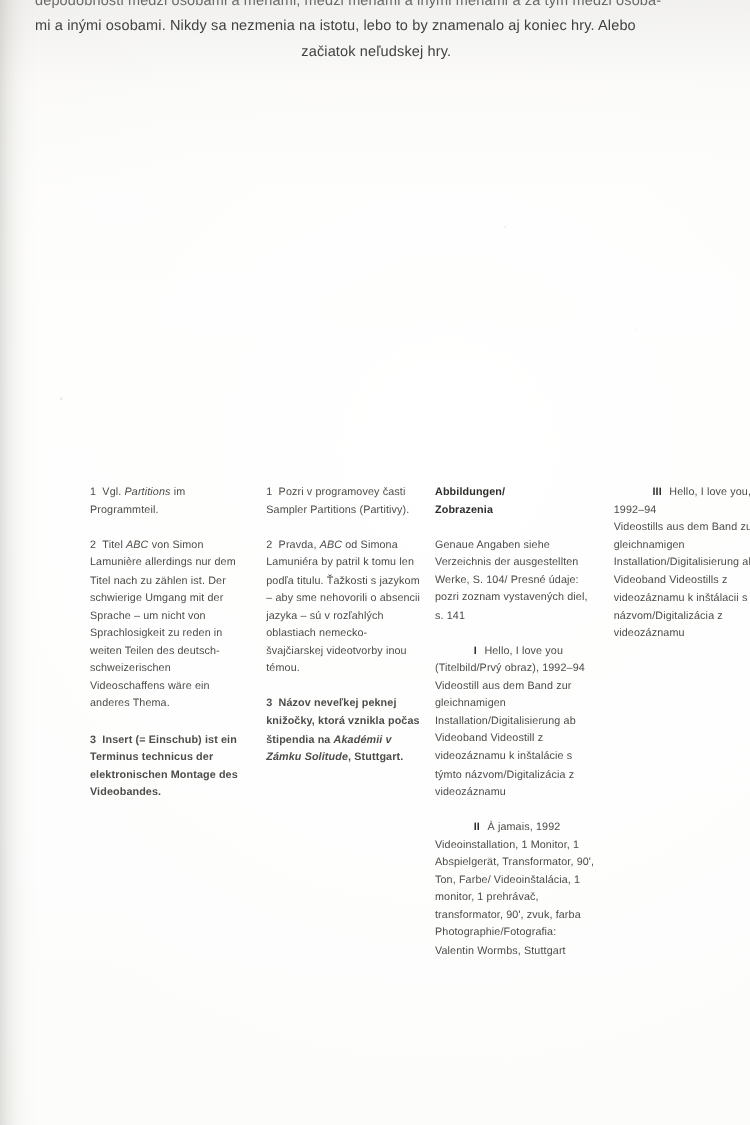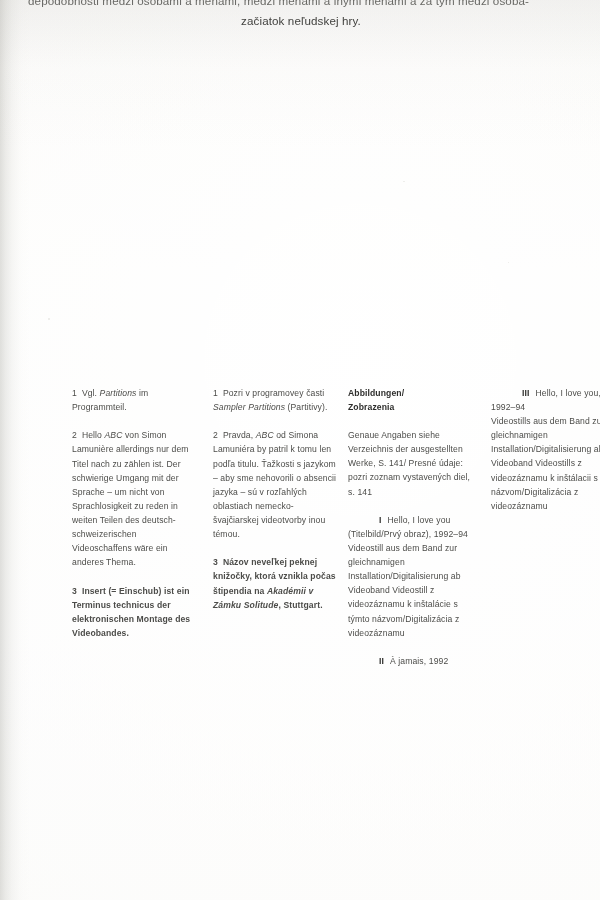--- a/index.html
+++ b/index.html
@@ -135,62 +135,63 @@
 </style>
 </head>
 <body>
 
 <div id="page">
   <div id="gutter-shadow"></div>
   <div id="top-shade"></div>
 
   <div id="body-text">
     <span class="clipped-line">depodobnosti medzi osobami a menami, medzi menami a inými menami a za tým medzi osoba-</span>
+    <span>mi a inými osobami. Nikdy sa nezmenia na istotu, lebo to by znamenalo aj koniec hry. Alebo</span>
     <span class="lastline" style="display:block">začiatok neľudskej hry.</span>
   </div>
 
   <div id="columns">
 
     <div class="col col-1">
       <div class="note">
         <span class="marker">1</span><span class="marker-sp"></span><span><span>Vgl. </span><span style="font-style: italic;">Partitions</span><span> im Programmteil.</span></span>
       </div>
       <div class="note">
-        <span class="marker">2</span><span class="marker-sp"></span><span><span>Hello </span><span style="font-style: italic;">ABC</span><span> von Simon Lamunière allerdings nur dem Titel nach zu zählen ist. Der schwierige Umgang mit der Sprache – um nicht von Sprachlosigkeit zu reden in weiten Teilen des deutsch-schweizerischen Videoschaffens wäre ein anderes Thema.</span></span>
+        <span class="marker">2</span><span class="marker-sp"></span><span><span>Titel </span><span style="font-style: italic;">ABC</span><span> von Simon Lamunière allerdings nur dem Titel nach zu zählen ist. Der schwierige Umgang mit der Sprache – um nicht von Sprachlosigkeit zu reden in weiten Teilen des deutsch-schweizerischen Videoschaffens wäre ein anderes Thema.</span></span>
       </div>
       <div class="note">
         <span class="marker">3</span><span class="marker-sp"></span><span><span>Insert (= Einschub) ist ein Terminus technicus der elektronischen Montage des Videobandes.</span></span>
       </div>
     </div>
 
     <div class="col col-2">
       <div class="note">
-        <span class="marker">1</span><span class="marker-sp"></span><span><span>Pozri v programovey časti </span><span style="font-style: italic;">Sampler Partitions</span><span> (Partitivy).</span></span>
+        <span class="marker">1</span><span class="marker-sp"></span><span><span>Pozri v programovey časti </span><span style="">Sampler Partitions</span><span> (Partitivy).</span></span>
       </div>
       <div class="note">
         <span class="marker">2</span><span class="marker-sp"></span><span><span>Pravda, </span><span style="font-style: italic;">ABC</span><span> od Simona Lamuniéra by patril k tomu len podľa titulu. Ťažkosti s jazykom – aby sme nehovorili o absencii jazyka – sú v rozľahlých oblastiach nemecko-švajčiarskej videotvorby inou témou.</span></span>
       </div>
       <div class="note">
         <span class="marker">3</span><span class="marker-sp"></span><span><span>Názov neveľkej peknej knižočky, ktorá vznikla počas štipendia na </span><span style="font-style: italic;">Akadémii v Zámku Solitude</span><span>, Stuttgart.</span></span>
       </div>
     </div>
 
     <div class="col col-3">
       <div class="heading">
         <span>Abbildungen</span><span class="slash">/</span><br>
         <span>Zobrazenia</span>
       </div>
-      <div class="blk">Genaue Angaben siehe Verzeichnis der ausgestellten Werke, S. 141/ Presné údaje: pozri zoznam vystavených diel, s. 141</div>
+      <div class="blk">Genaue Angaben siehe Verzeichnis der ausgestellten Werke, S. 104/ Presné údaje: pozri zoznam vystavených diel, s. 141</div>
 
       <div class="blk">
         <span class="romannum">I</span><span class="roman-sp"></span><span class="it">Hello, I love you</span><span> (Titelbild/Prvý obraz), 1992–94</span><br><span>Videostill aus dem Band zur gleichnamigen Installation/Digitalisierung ab Videoband Videostill z videozáznamu k inštalácie s týmto názvom/Digitalizácia z videozáznamu</span>
       </div>
 
       <div class="blk">
-        <span class="romannum">II</span><span class="roman-sp"></span><span class="it">À jamais</span><span>, 1992</span><br>
+        <span class="romannum">II</span><span class="roman-sp"></span><span class="it">À jamais</span><span>, 1992</span><br><span>Videoinstallation, 1 Monitor, 1 Abspielgerät, Transformator, 90', Ton, Farbe/ Videoinštalácia, 1 monitor, 1 prehrávač, transformator, 90', zvuk, farba Photographie/Fotografia: Valentin Wormbs, Stuttgart</span>
       </div>
     </div>
 
     <div class="col col-4">
       <div class="blk">
         <span class="romannum">III</span><span class="roman-sp"></span><span class="it">Hello, I love you,</span><br><span>1992–94</span><br><span>Videostills aus dem Band zur gleichnamigen Installation/Digitalisierung ab Videoband Videostills z videozáznamu k inštálacii s týmto názvom/Digitalizácia z videozáznamu</span>
       </div>
     </div>
 
   </div>

